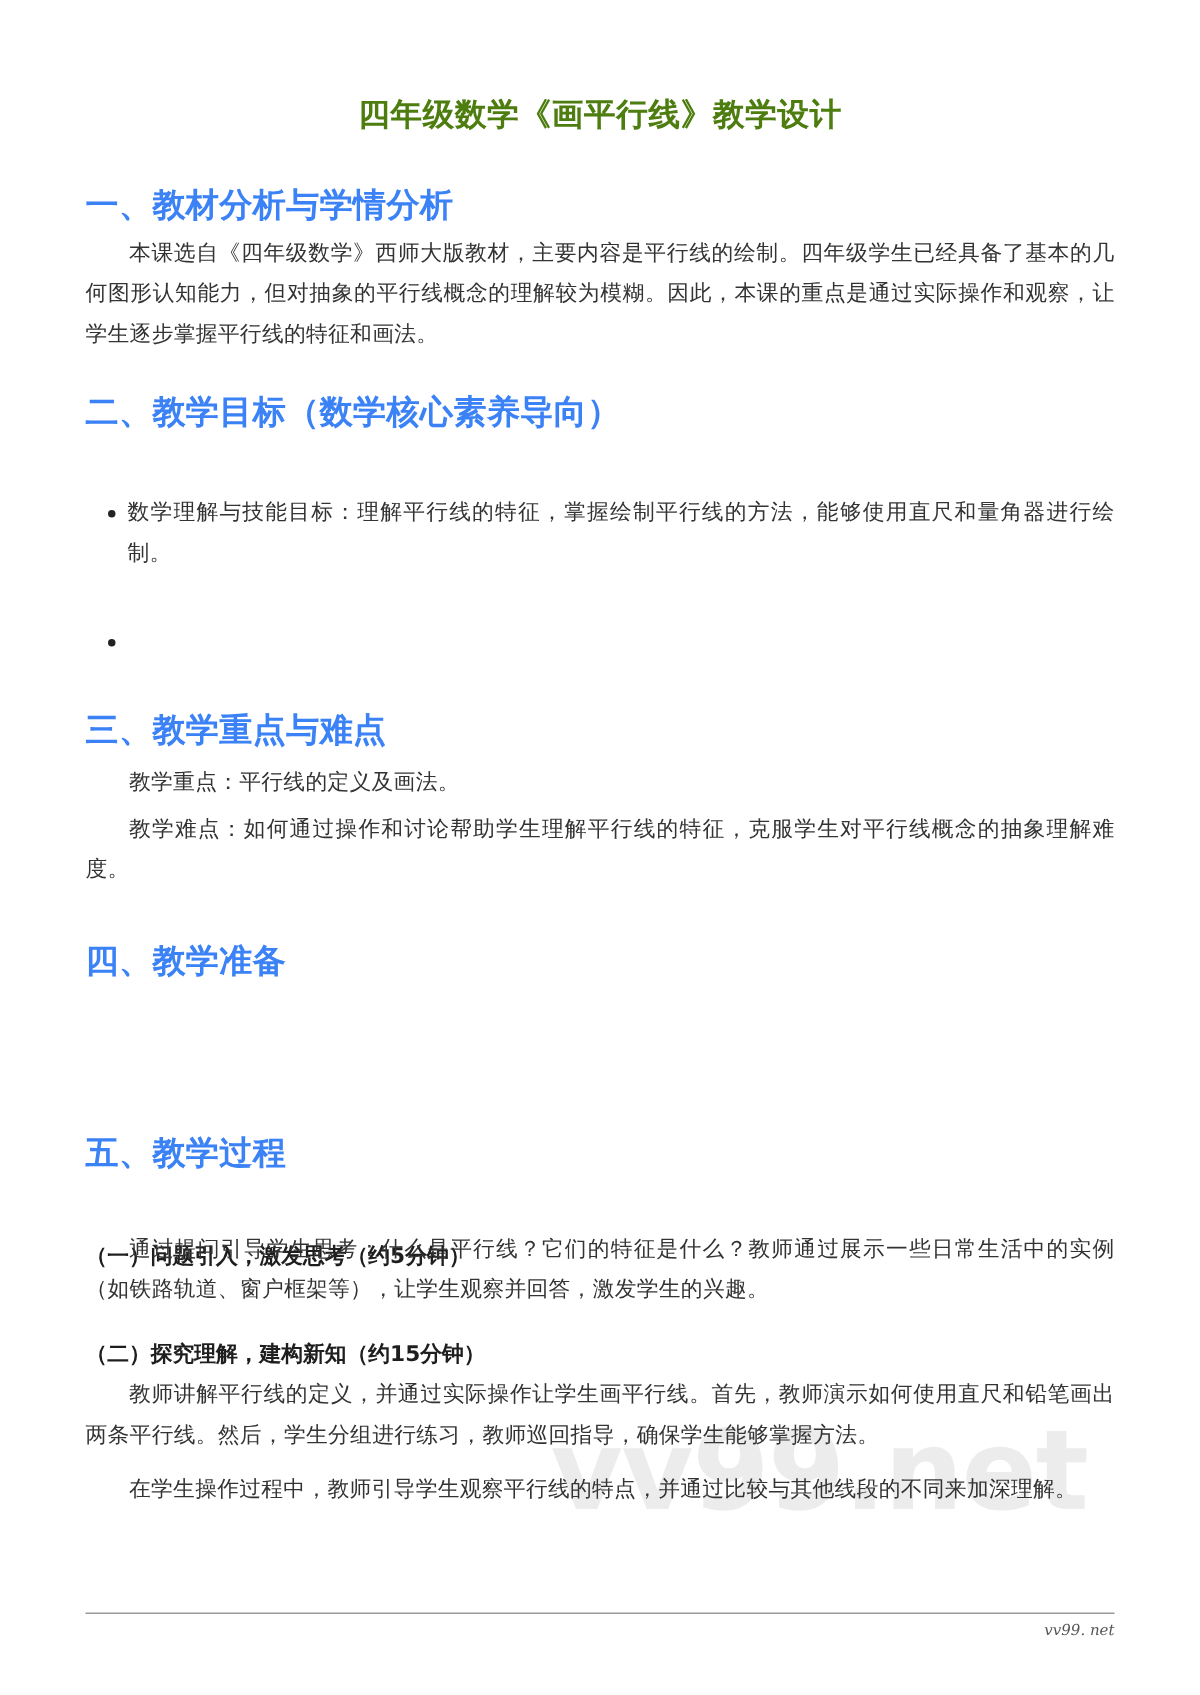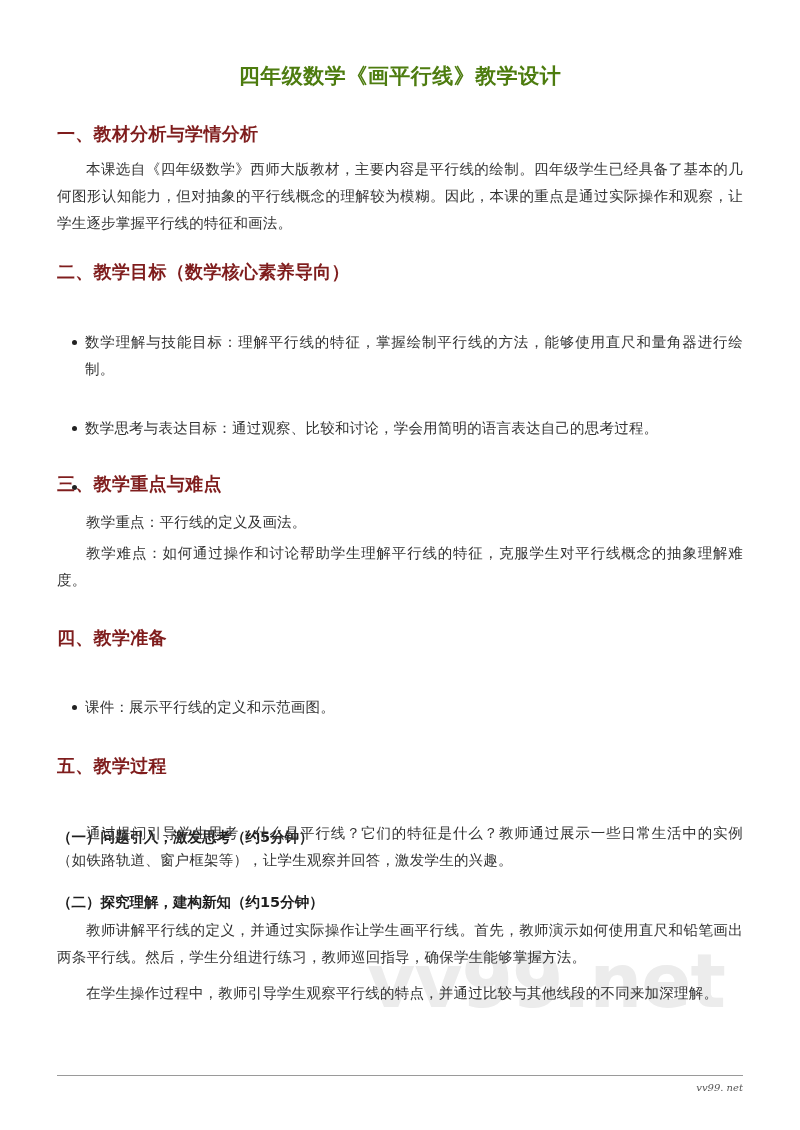--- a/index.html
+++ b/index.html
@@ -31,22 +31,22 @@
       font-weight: bold;
       font-size: 21px;
       color: #4d7c0f;
       letter-spacing: 0.5px;
     }
     .h1 {
       position: absolute;
       left: 0;
       font-family: "DejaVu Sans", "Liberation Sans", sans-serif;
       font-weight: bold;
-      font-size: 18px;
-      color: #7f1d1d;
+      font-size: 22px;
+      color: #3b82f6;
       letter-spacing: 0.3px;
     }
     .h2 {
       position: absolute;
       left: 0;
       font-family: "DejaVu Sans", "Liberation Sans", sans-serif;
       font-weight: bold;
       font-size: 14.5px;
       color: #1e1e1e;
     }
@@ -127,31 +127,29 @@
 <div class="page content-layer">
 
   <div class="doc-title">四年级数学《画平行线》教学设计</div>
 
   <div class="h1" style="top:122px;">一、教材分析与学情分析</div>
   <p class="para" style="top:156px;margin:0;">本课选自《四年级数学》西师大版教材，主要内容是平行线的绘制。四年级学生已经具备了基本的几何图形认知能力，但对抽象的平行线概念的理解较为模糊。因此，本课的重点是通过实际操作和观察，让学生逐步掌握平行线的特征和画法。</p>
 
   <div class="h1" style="top:260px;">二、教学目标（数学核心素养导向）</div>
   <ul class="bullets" style="top:297px;">
     <li style="margin-bottom:10px;"><span class="dot"></span><span>数学理解与技能目标：理解平行线的特征，掌握绘制平行线的方法，能够使用直尺和量角器进行绘制。</span></li>
-    <li style="margin-bottom:10px;"><span class="dot"></span><span>数学思考与表达目标：通过观察、比较和讨论，学会用简明的语言表达自己的思考过程。</span></li>
     <li><span class="dot"></span></li>
   </ul>
 
   <div class="h1" style="top:472px;">三、教学重点与难点</div>
   <p class="para" style="top:509px;margin:0;">教学重点：平行线的定义及画法。</p>
   <p class="para" style="top:540px;margin:0;">教学难点：如何通过操作和讨论帮助学生理解平行线的特征，克服学生对平行线概念的抽象理解难度。</p>
 
   <div class="h1" style="top:626px;">四、教学准备</div>
   <ul class="bullets" style="top:662px;">
-    <li><span class="dot"></span><span>课件：展示平行线的定义和示范画图。</span></li>
   </ul>
 
   <div class="h1" style="top:754px;">五、教学过程</div>
 
   <div class="h2" style="top:828px;">（一）问题引入，激发思考（约5分钟）</div>
   <p class="para" style="top:820px;margin:0;">通过提问引导学生思考：什么是平行线？它们的特征是什么？教师通过展示一些日常生活中的实例（如铁路轨道、窗户框架等），让学生观察并回答，激发学生的兴趣。</p>
 
   <div class="h2" style="top:893px;">（二）探究理解，建构新知（约15分钟）</div>
   <p class="para" style="top:917px;margin:0;">教师讲解平行线的定义，并通过实际操作让学生画平行线。首先，教师演示如何使用直尺和铅笔画出两条平行线。然后，学生分组进行练习，教师巡回指导，确保学生能够掌握方法。</p>
   <p class="para" style="top:980px;margin:0;">在学生操作过程中，教师引导学生观察平行线的特点，并通过比较与其他线段的不同来加深理解。</p>

